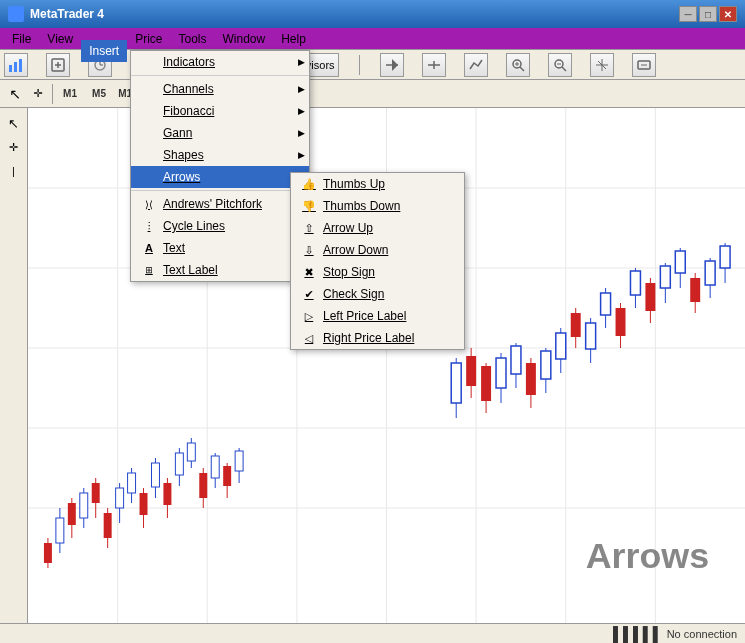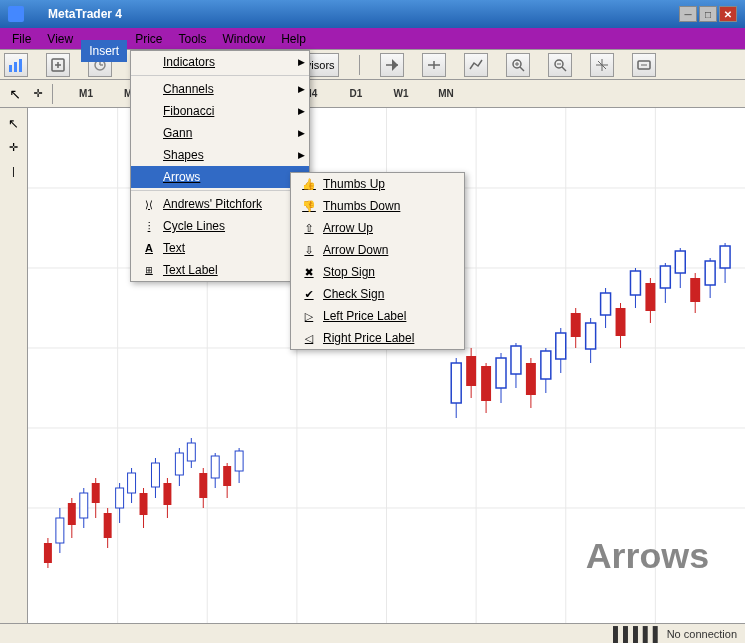--- a/index.html
+++ b/index.html
@@ -4,21 +4,21 @@
   <style>
     * { margin: 0; padding: 0; box-sizing: border-box; }
     body { width: 745px; height: 643px; background: #d4d0c8; font-family: 'Segoe UI', Tahoma, Arial, sans-serif; font-size: 12px; overflow: hidden; position: relative; }
 
     
     .title-bar {
       width: 100%; height: 28px; background: linear-gradient(to bottom, #4a90d9, #2060b0);
       display: flex; align-items: center; justify-content: space-between; padding: 0 8px;
       color: white; font-size: 12px; font-weight: bold;
     }
-    .title-bar-left { display: flex; align-items: center; gap: 24px; }
+    .title-bar-left { display: flex; align-items: center; gap: 6px; }
     .title-bar-right { display: flex; gap: 2px; }
     .title-btn {
       width: 18px; height: 16px; background: #c0c0c0; border: 1px solid #888;
       display: flex; align-items: center; justify-content: center; font-size: 10px;
       cursor: pointer; color: #333;
     }
     .title-btn.close { background: #c0392b; color: white; }
     .title-icon { width: 16px; height: 16px; background: #4488ff; border-radius: 2px; }
 
     
@@ -45,21 +45,21 @@
     .toolbar-sep { width: 1px; height: 20px; background: #999; margin: 0 2px; }
 
     
     .toolbar2 {
       width: 100%; height: 28px; background: #f0ece0; border-bottom: 1px solid #999;
       display: flex; align-items: center; padding: 2px 4px; gap: 1px;
     }
     .tb2-btn {
       height: 22px; min-width: 28px; background: transparent; border: none;
       display: flex; align-items: center; justify-content: center; cursor: pointer;
-      font-size: 10px; color: #333; font-weight: bold; padding: 0 4px; margin-left: 16px;
+      font-size: 10px; color: #333; font-weight: bold; padding: 0 4px;
     }
     .tb2-active { background: #c8d8f0; border: 1px solid #6688aa !important; }
 
     
     .left-toolbar {
       position: absolute; left: 0; top: 108px; width: 28px; bottom: 20px;
       background: #f0ece0; border-right: 1px solid #999;
       display: flex; flex-direction: column; align-items: center; padding-top: 4px; gap: 2px;
     }
     .lt-btn {

